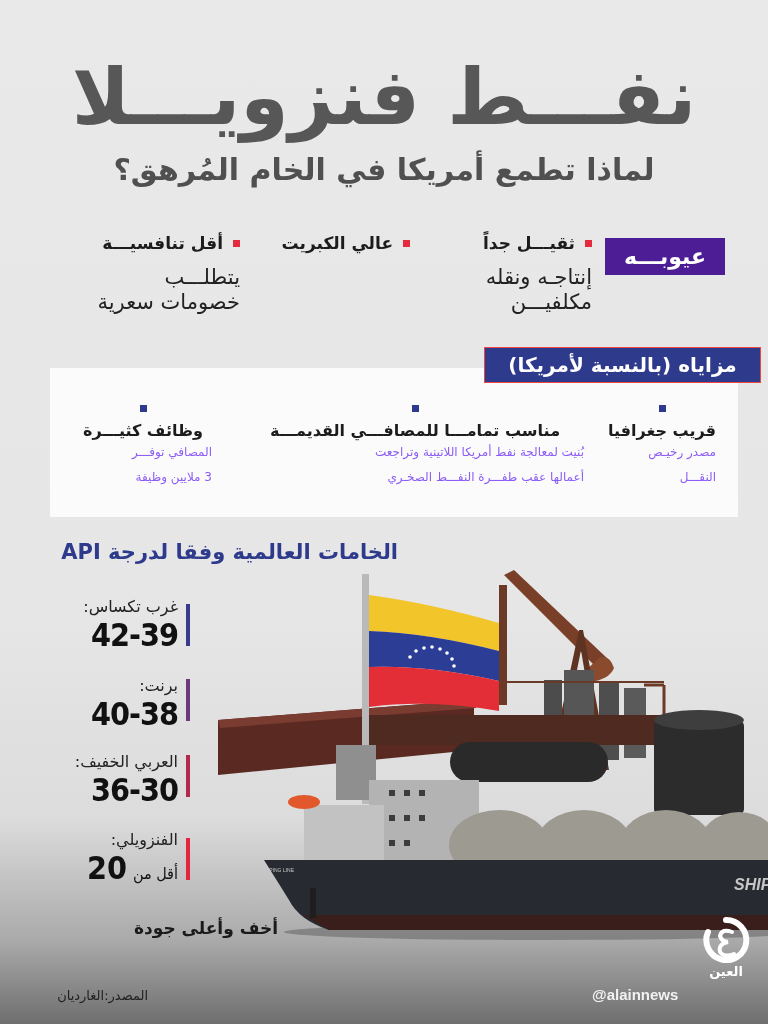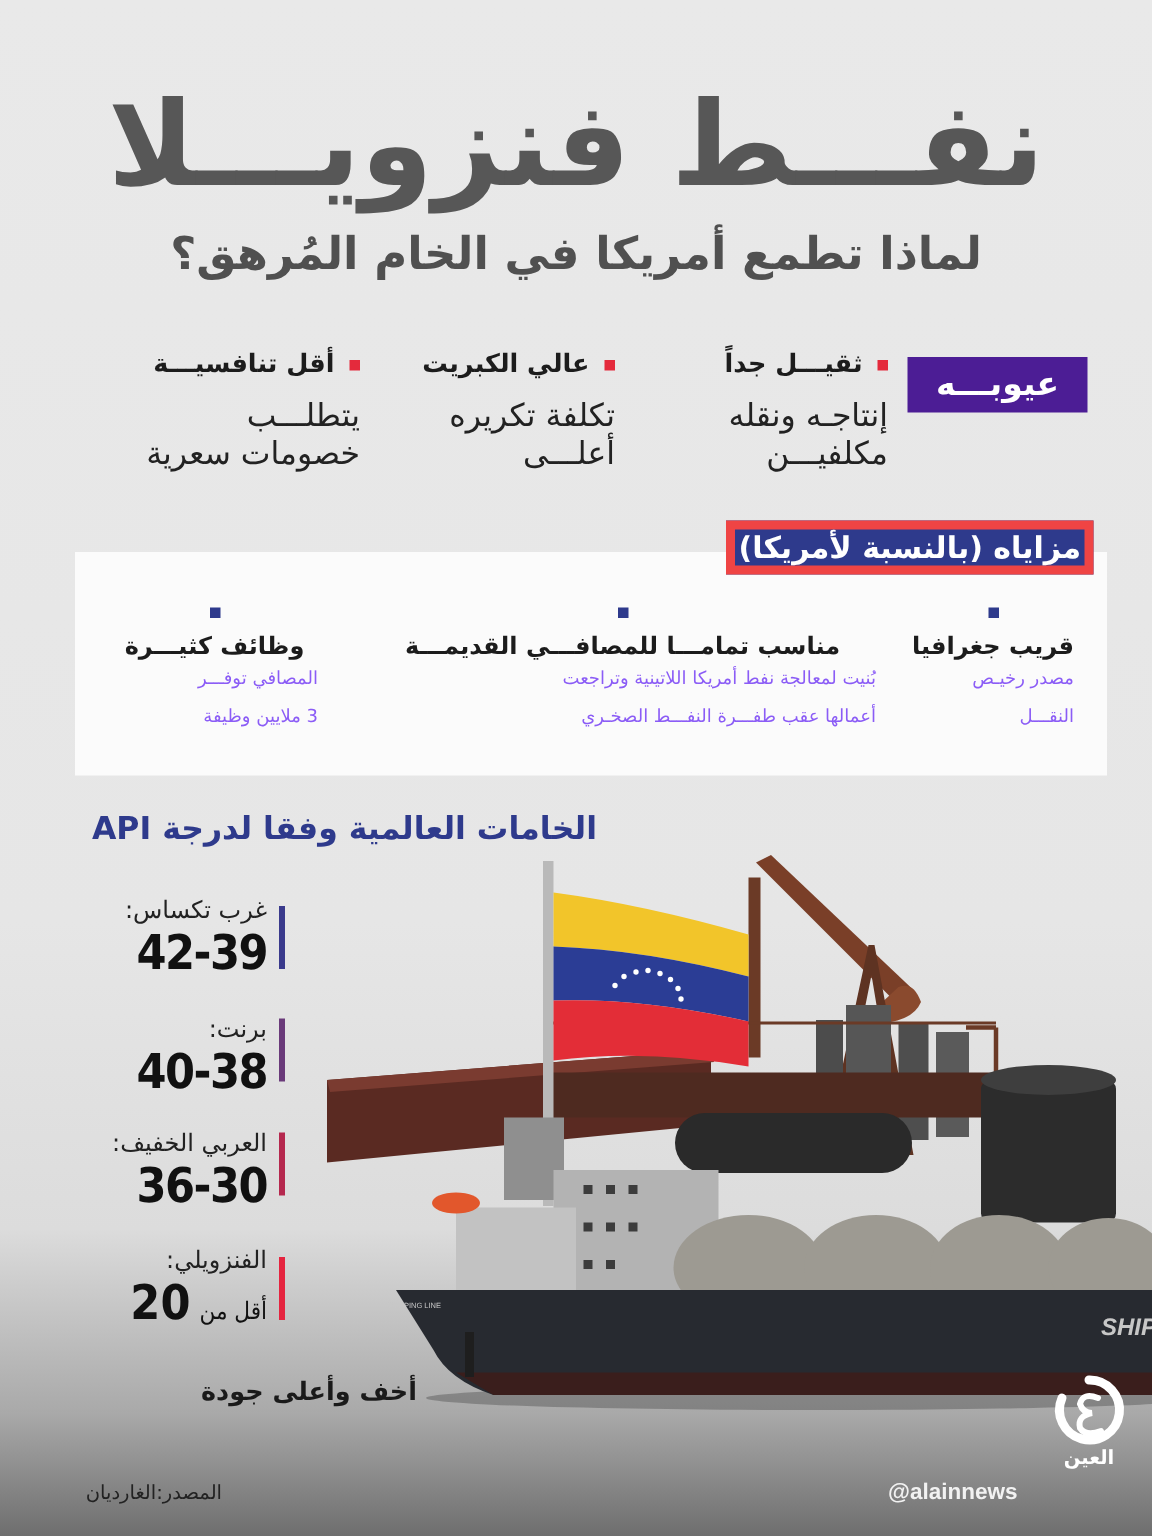--- a/index.html
+++ b/index.html
@@ -49,25 +49,25 @@
     margin-top: 12px; font-size: 21px; line-height: 25px; color: #222;
     padding-right: 0;
   }
 
   
   .adv-box {
     left: 50px; top: 368px; width: 688px; height: 149px;
     background: #fbfbfb;
   }
   .adv-badge {
-    left: 484px; top: 347px; width: 245px; height: 36px;
+    left: 484px; top: 347px; width: 277px; height: 36px;
     background: #2e3a8c; color: #fff;
     font-size: 20px; font-weight: bold;
     display: flex; align-items: center; justify-content: center;
-    border: 6px solid #ef4444;
+    border: 1px solid #ef4444;
     text-align: right;
   }
   .adv-col { top: 405px; text-align: right; }
   .adv-head {
     font-size: 16px; font-weight: bold; color: #1c1c1c;
     display: flex; align-items: center; gap: 9px; flex-direction: column;
   }
   .adv-body { font-size: 12px; line-height: 25px; color: #8b5cf6; }
 
   
@@ -120,24 +120,20 @@
     <div>إنتاجـه ونقله</div>
     <div>مكلفيـــن</div>
   </div>
 </div>
 
 <div class="abs defect-col" style="right:358px;">
   <div class="defect-head">
       <span class="bullet red"></span>
       <span>عالي الكبريت</span>
     </div>
-  <div class="defect-body">
-    <div>تكلفة تكريره</div>
-    <div>أعلـــى</div>
-  </div>
 </div>
 
 <div class="abs defect-col" style="right:528px;">
   <div class="defect-head">
       <span class="bullet red"></span>
       <span>أقل تنافسيـــة</span>
     </div>
   <div class="defect-body">
     <div>يتطلـــب</div>
     <div>خصومات سعرية</div>

